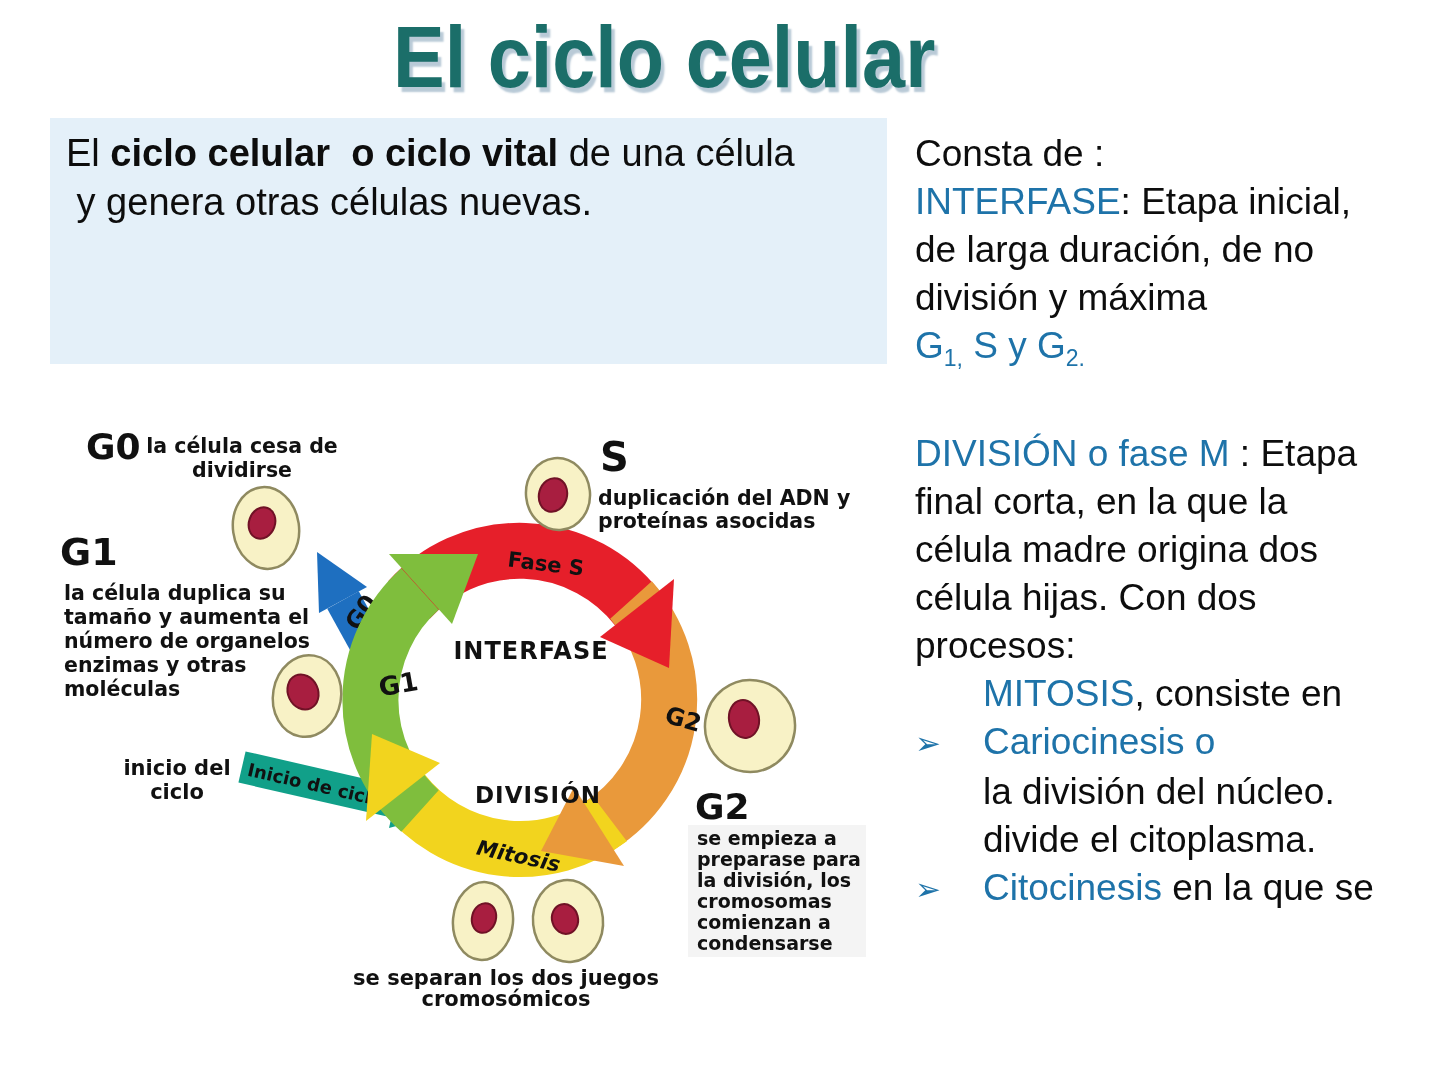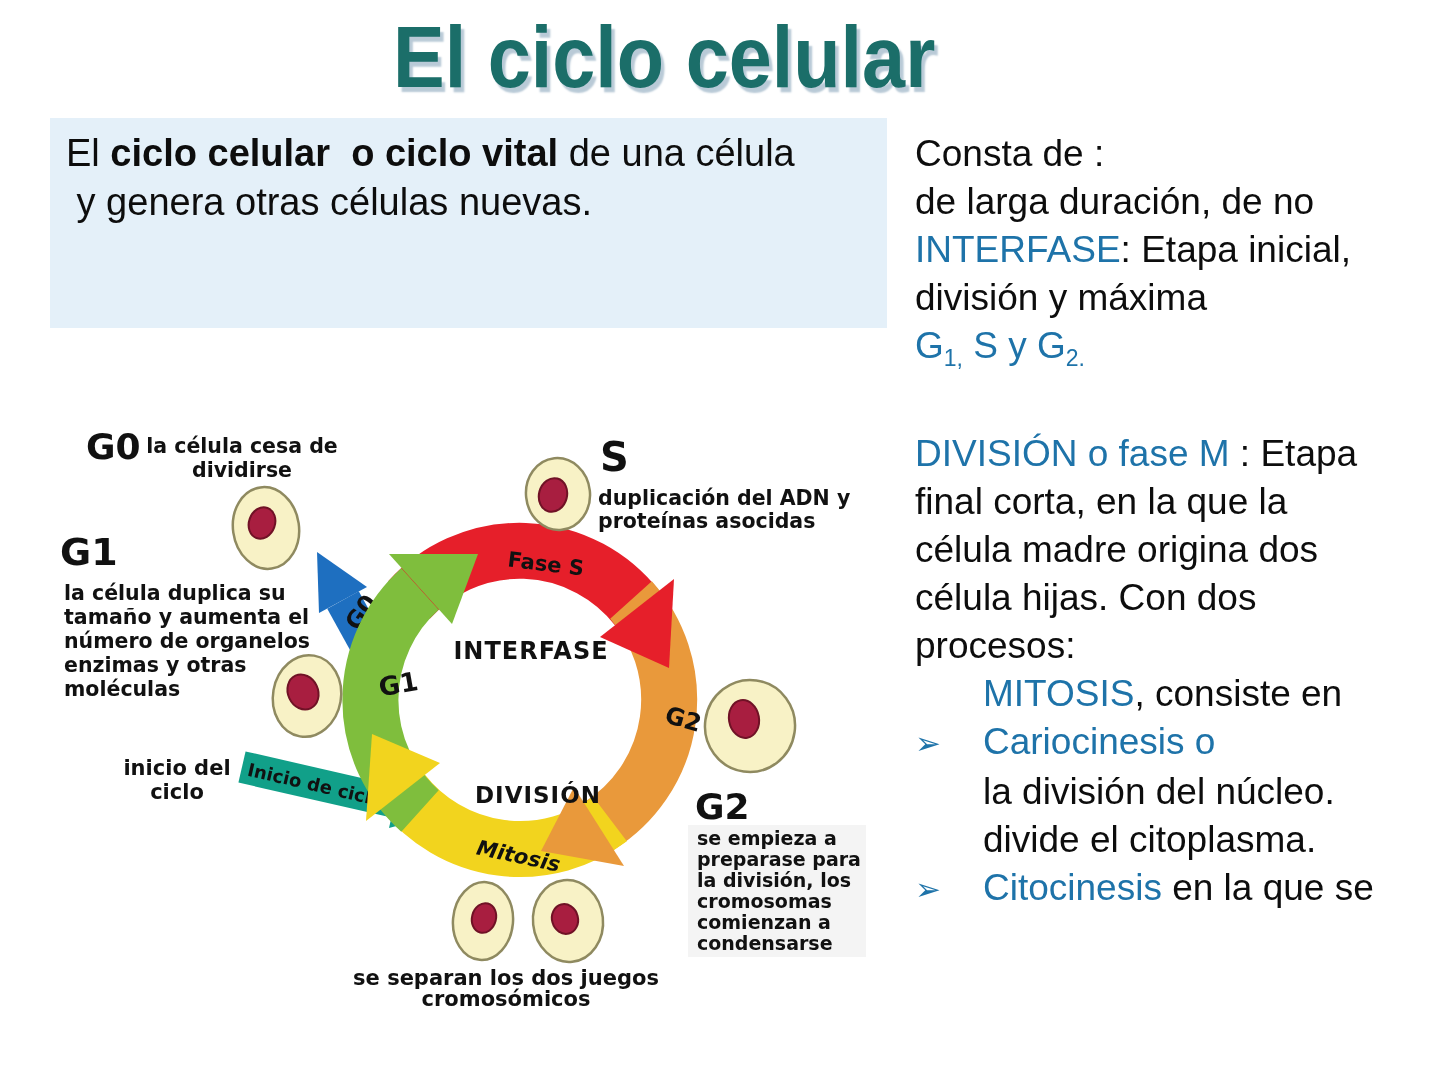--- a/index.html
+++ b/index.html
@@ -9,21 +9,21 @@
   }
   
   .title{
     position:absolute;top:6px;left:0;width:1328px;text-align:center;
     font-size:88px;font-weight:bold;color:#1b6e69;margin:0;
     text-shadow:4px 5px 2px #b9cad7;
   }
   .title-inner{display:inline-block;transform:scaleX(.88);}
   
   .intro-box{
-    position:absolute;left:50px;top:118px;width:837px;height:210px;
+    position:absolute;left:50px;top:118px;width:837px;height:246px;
     background:#e4f0f9;box-sizing:border-box;padding:11px 0 0 16px;
   }
   .iline{font-size:38px;line-height:49px;color:#0d0d0d;white-space:pre;}
   .iline b{font-weight:bold;}
   
   .right-col{position:absolute;left:915px;top:130px;width:525px;}
   .rline{font-size:37px;line-height:48px;color:#0d0d0d;white-space:pre;}
   .blue{color:#1e73a9;}
   .indent{padding-left:68px;}
   .spacer{height:48px;}
@@ -40,22 +40,22 @@
 
 <h1 class="title"><span class="title-inner">El ciclo celular</span></h1>
 
 <div class="intro-box">
   <div class="iline"><span>El </span><b>ciclo celular  o ciclo vital</b><span> de una célula</span></div>
   <div class="iline"> y genera otras células nuevas.</div>
 </div>
 
 <div class="right-col">
   <div class="rline">Consta de :</div>
+  <div class="rline"><span class="blue">INTERFASE</span><span>: Etapa inicial,</span></div>
   <div class="rline">de larga duración, de no</div>
-  <div class="rline"><span class="blue">INTERFASE</span><span>: Etapa inicial,</span></div>
   <div class="rline">división y máxima</div>
   <div class="rline blue"><span>G</span><sub>1,</sub><span> S y G</span><sub>2.</sub></div>
   <div class="spacer"></div>
   <div class="rline"><span class="blue">DIVISIÓN o fase M</span><span> : Etapa</span></div>
   <div class="rline">final corta, en la que la</div>
   <div class="rline">célula madre origina dos</div>
   <div class="rline">célula hijas. Con dos</div>
   <div class="rline">procesos:</div>
   <div class="rline indent"><span class="blue">MITOSIS</span><span>, consiste en</span></div>
   <div class="rline"><span class="bmark">➢</span><span class="blue">Cariocinesis o</span></div>

